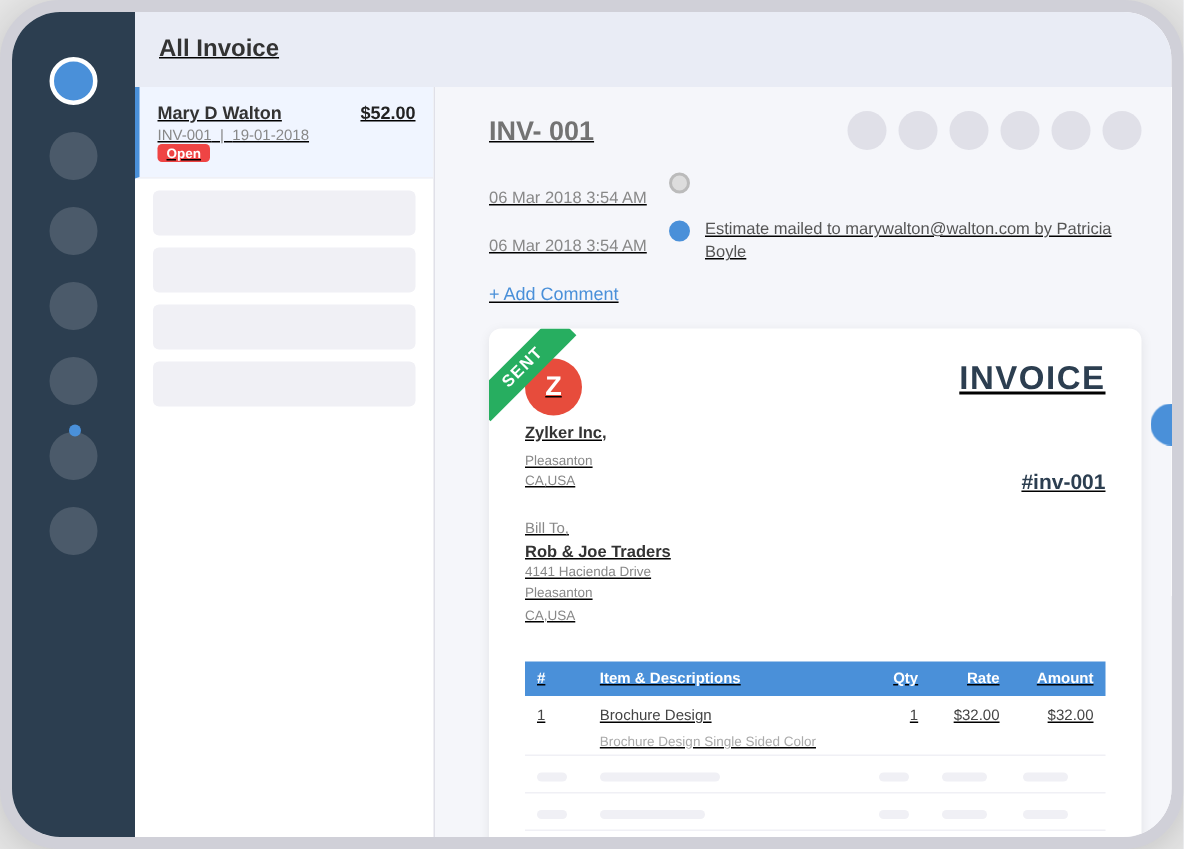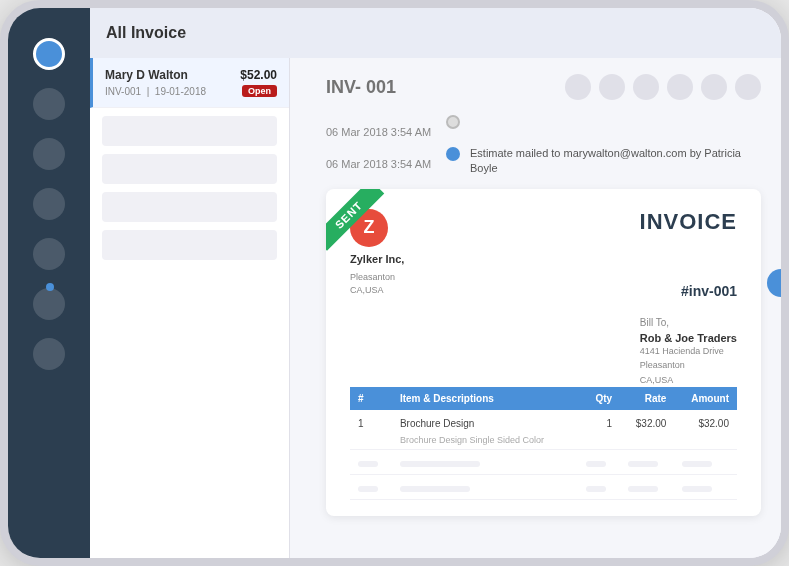--- a/index.html
+++ b/index.html
@@ -15,20 +15,21 @@
       width: 789px;
       height: 566px;
       background: #f0f0f5;
       border-radius: 40px;
       border: 8px solid #d0d0d8;
       box-shadow: 0 4px 30px rgba(0,0,0,0.18);
       overflow: hidden;
       position: relative;
       display: flex;
       align-items: stretch;
+      text-decoration: underline;
     }
     
     .sidebar {
       width: 82px;
       background: #2c3e50;
       display: flex;
       flex-direction: column;
       align-items: center;
       padding-top: 30px;
       gap: 18px;
@@ -99,25 +100,26 @@
     .inv-amount {
       font-size: 12px;
       font-weight: 700;
       color: #222;
     }
     .inv-meta {
       font-size: 10px;
       color: #888;
       display: flex;
       justify-content: space-between;
-      align-items: flex-end;
+      align-items: flex-start;
       margin-top: 3px;
+      flex-direction: column;
     }
     .badge-open {
-      background: #b91c1c;
+      background: #ef4444;
       color: white;
       font-size: 9px;
       padding: 1px 6px;
       border-radius: 3px;
       font-weight: 600;
     }
     .inv-list-placeholder {
       height: 30px;
       background: #f0f0f5;
       border-radius: 4px;
@@ -264,22 +266,22 @@
     }
     .invoice-num {
       font-size: 14px;
       font-weight: 700;
       color: #2c3e50;
       margin-top: 48px;
     }
     
     .doc-info {
       display: flex;
-      justify-content: flex-end;
-      margin-bottom: 0;
+      justify-content: space-between;
+      margin-bottom: 24px;
     }
     .bill-to-label {
       font-size: 10px;
       color: #888;
       margin-bottom: 4px;
     }
     .bill-to-name {
       font-size: 11px;
       font-weight: 600;
       color: #333;
@@ -441,20 +443,21 @@
             <div class="timeline-dot"></div>
             <span class="timeline-text"></span>
           </div>
           <div class="timeline-item">
             <span class="timeline-time">06 Mar 2018 3:54 AM</span>
             <div class="timeline-dot filled"></div>
             <span class="timeline-text">Estimate mailed to marywalton@walton.com by Patricia Boyle</span>
           </div>
         </div>
 
+        <div class="add-comment">+ Add Comment</div>
 
         <div class="invoice-doc">
 
           <div class="sent-ribbon">
             <div class="sent-ribbon-inner">SENT</div>
           </div>
 
           <div class="doc-header">
             <div class="company-logo">
               <div class="logo-circle">Z</div>

